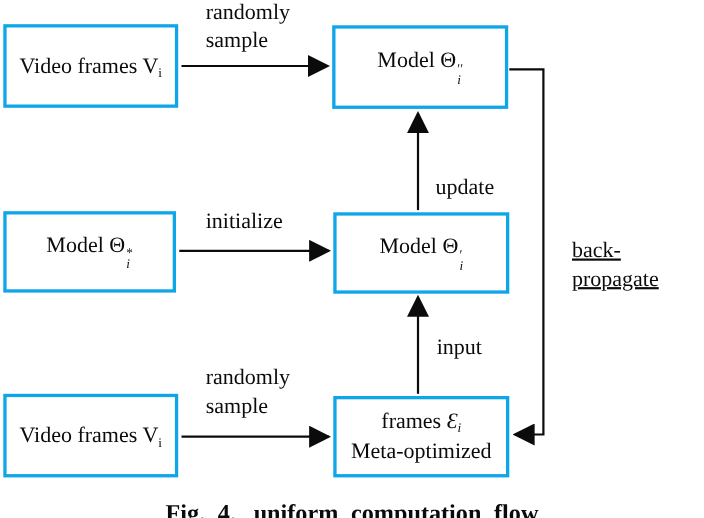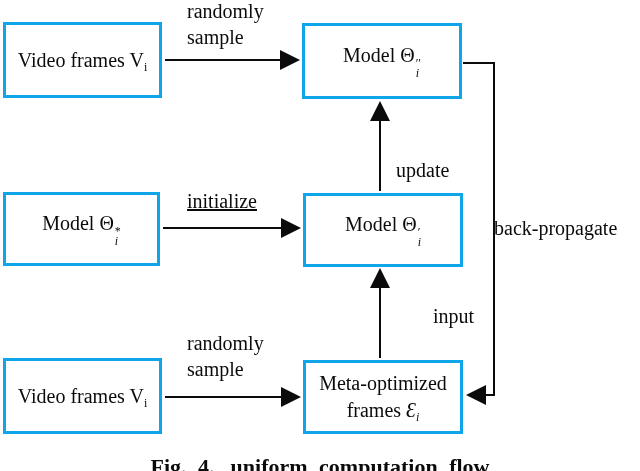--- a/index.html
+++ b/index.html
@@ -34,25 +34,25 @@
     display:inline-flex;flex-direction:column;align-items:flex-start;
     font-size:12px;line-height:0.8;vertical-align:-0.42em;margin-left:1px;
   }
   .supsub .sub{font-style:italic;}
   .edge-label{
     position:absolute;
     font-size:20px;line-height:26px;
     white-space:pre-line;
   }
   .lbl-randomly {left:187px;top:-2px;}
-  .lbl-initialize{left:187px;top:188px;text-decoration:underline;}
+  .lbl-initialize{left:187px;top:188px;}
   .lbl-uniformly{left:187px;top:330px;}
   .lbl-update   {left:396px;top:132px;margin-top:25px;}
-  .lbl-input    {left:397px;top:303px;margin-left:36px;}
-  .lbl-backprop {left:494px;top:215px;}
+  .lbl-input    {left:397px;top:303px;}
+  .lbl-backprop {left:520px;top:215px;text-decoration:underline;}
   .caption{
     position:absolute;left:0;right:0;top:456px;
     text-align:center;
     font-weight:bold;font-size:22px;line-height:22px;
     word-spacing:6px;
   }
   .caption .fig-label{margin-right:16px;}
 </style>
 </head>
 <body>
@@ -97,22 +97,22 @@
           <span class="sub">i</span>
         </span></span>
   </div>
 
   <div class="box box-video-bottom">
     <span><span>Video frames V</span><sub class="vsub">i</sub></span>
   </div>
 
   <div class="box box-meta-frames">
     <div class="meta-lines">
+      <div><span>frames </span><span class="it">Ɛ</span><sub class="vsub it">i</sub></div>
       <div>Meta-optimized</div>
-      <div><span>frames </span><span class="it">Ɛ</span><sub class="vsub it">i</sub></div>
     </div>
   </div>
 
   <div class="edge-label lbl-randomly">randomly
 sample</div>
   <div class="edge-label lbl-initialize">initialize</div>
   <div class="edge-label lbl-uniformly">randomly
 sample</div>
   <div class="edge-label lbl-update">update</div>
   <div class="edge-label lbl-input">input</div>

